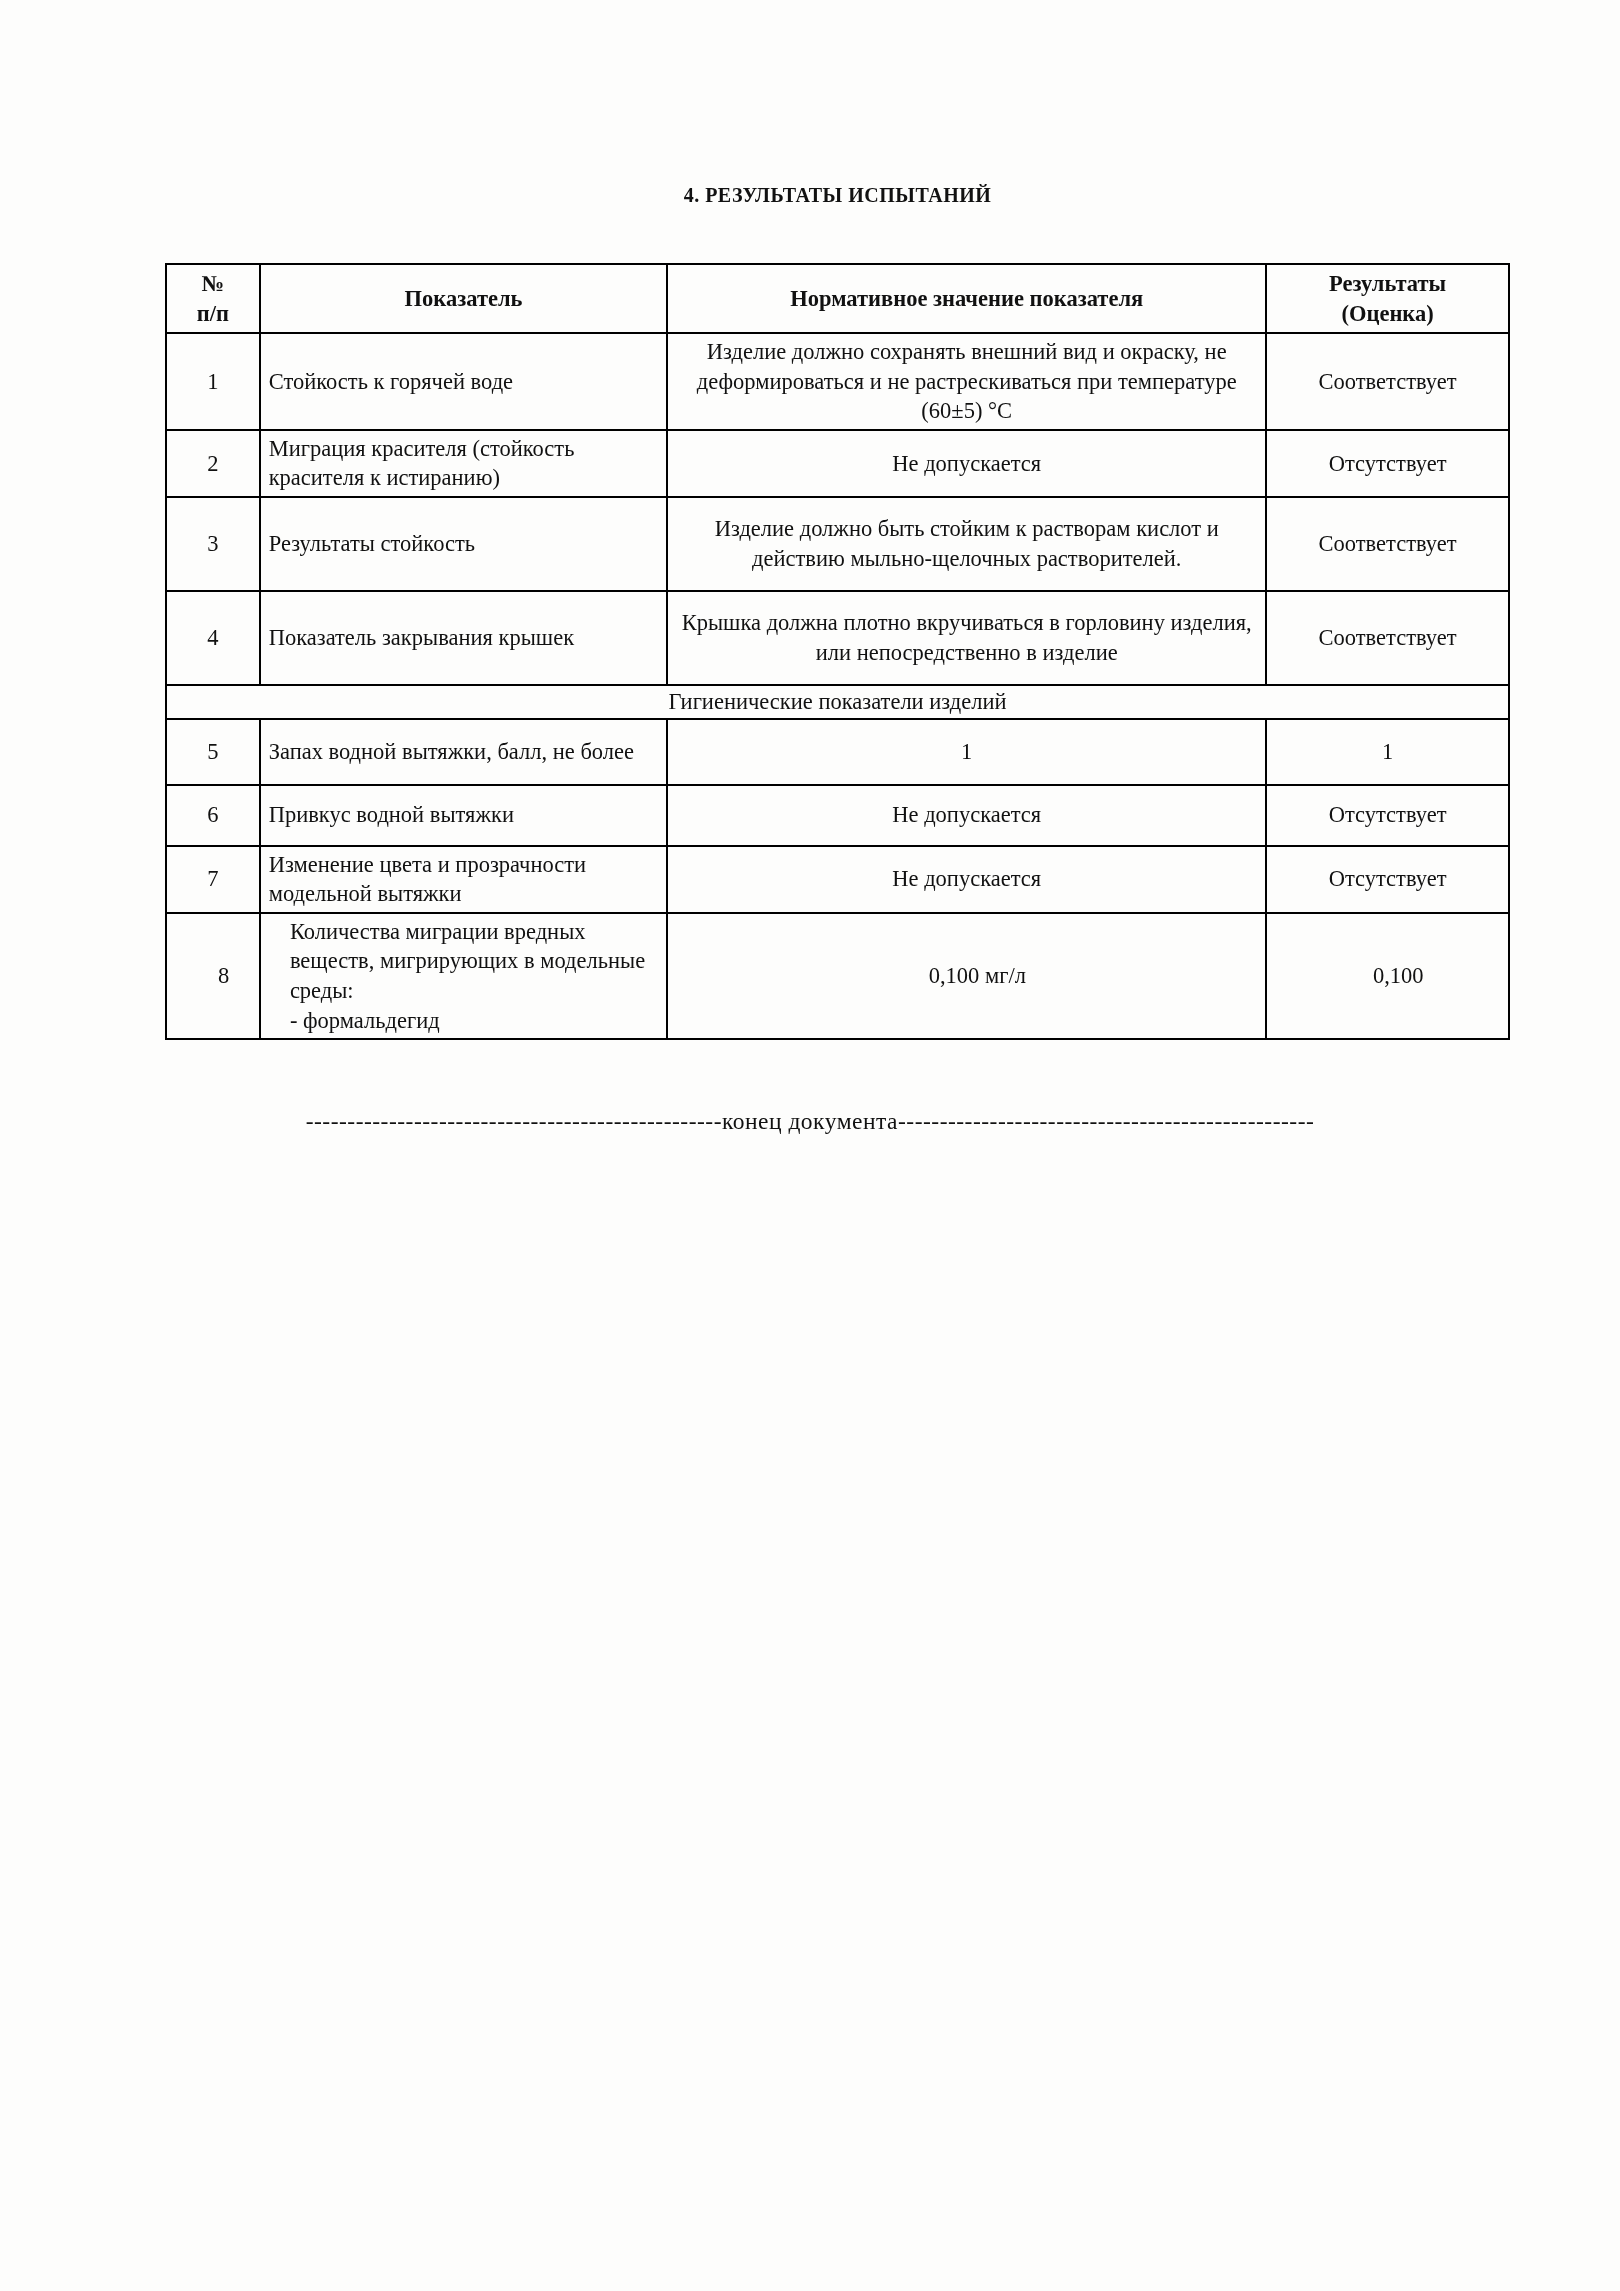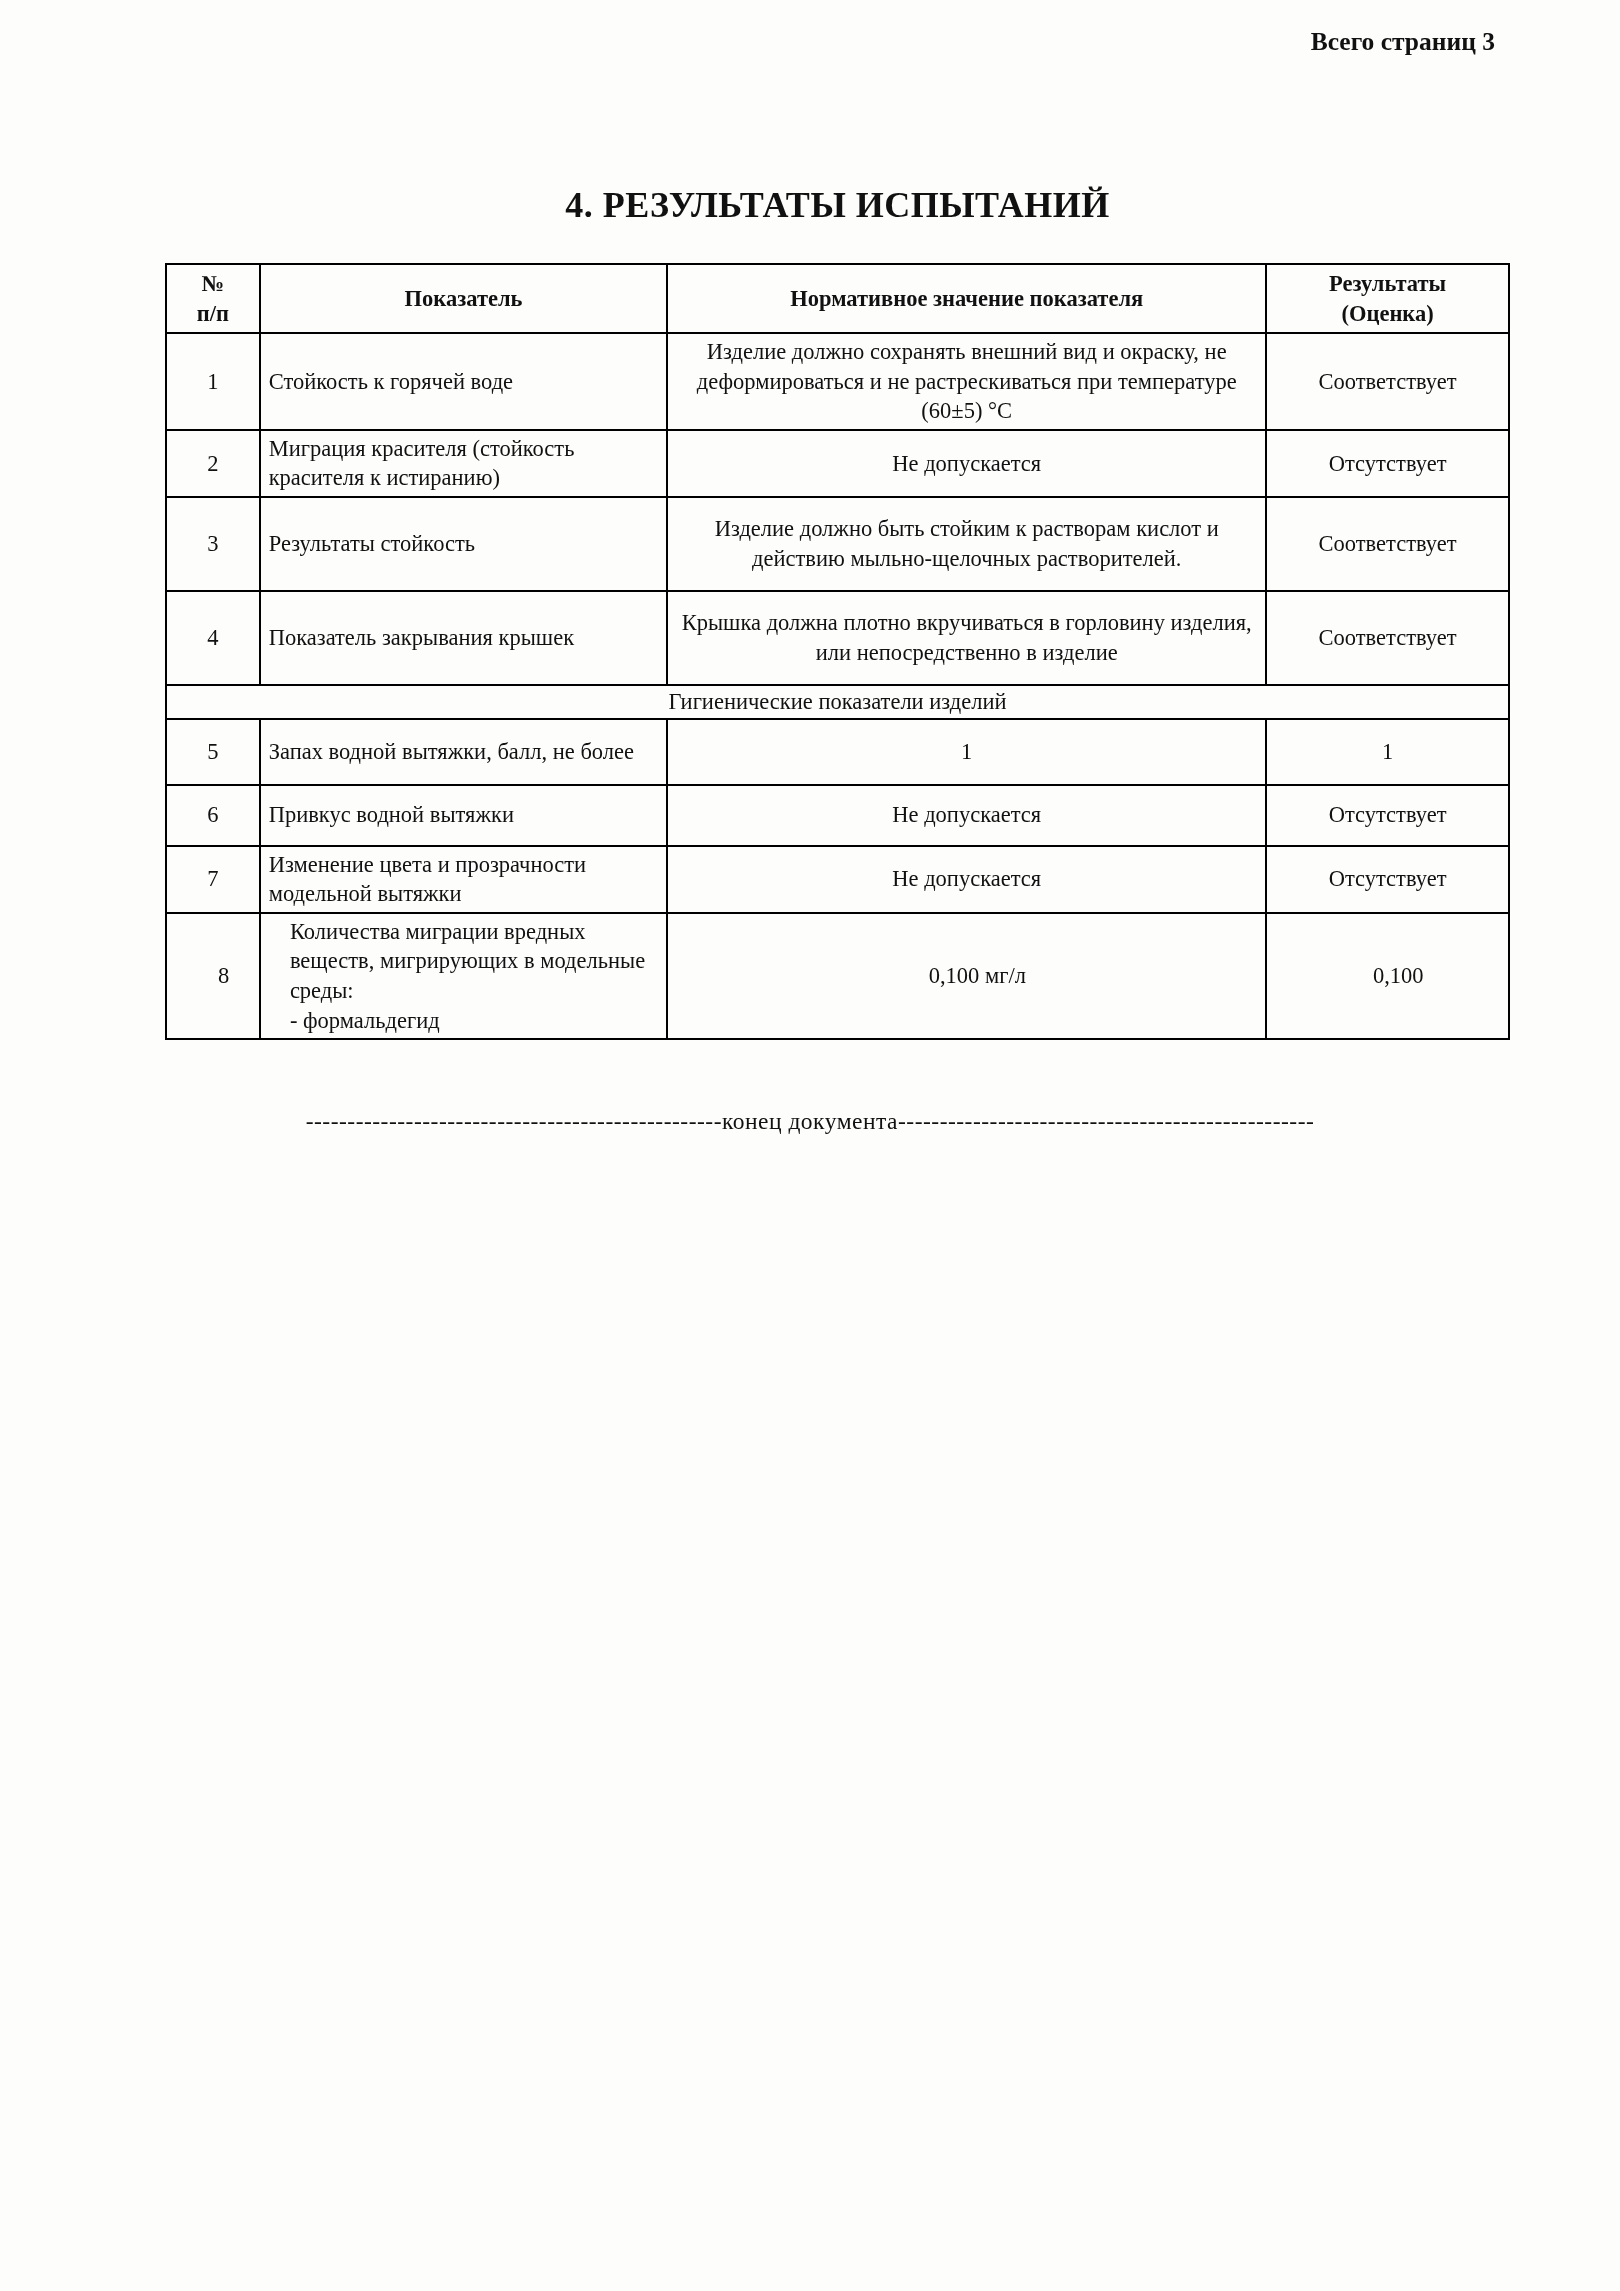--- a/index.html
+++ b/index.html
@@ -27,21 +27,21 @@
   }
   .page-header .line1 { display: flex; gap: 108px; justify-content: flex-end; }
 
   
   .doc-title {
     position: absolute;
     top: 184px;
     left: 165px;
     width: 1345px;
     text-align: center;
-    font-size: 36px;
+    font-size: 20px;
     font-weight: bold;
     letter-spacing: 0.5px;
   }
 
   
   table.results {
     position: absolute;
     top: 263px;
     left: 165px;
     width: 1345px;
@@ -92,23 +92,20 @@
     word-break: break-all;
     padding: 0 147px;
   }
 </style>
 </head>
 <body>
 
 <div class="page">
 
   <div class="page-header">
-    <div class="line2">
-      <span>Всего страниц 3</span>
-    </div>
   </div>
 
   <div class="doc-title">4.  РЕЗУЛЬТАТЫ ИСПЫТАНИЙ</div>
 
   <table class="results">
     <colgroup>
       <col style="width:94px">
       <col style="width:408px">
       <col style="width:600px">
       <col style="width:243px">

